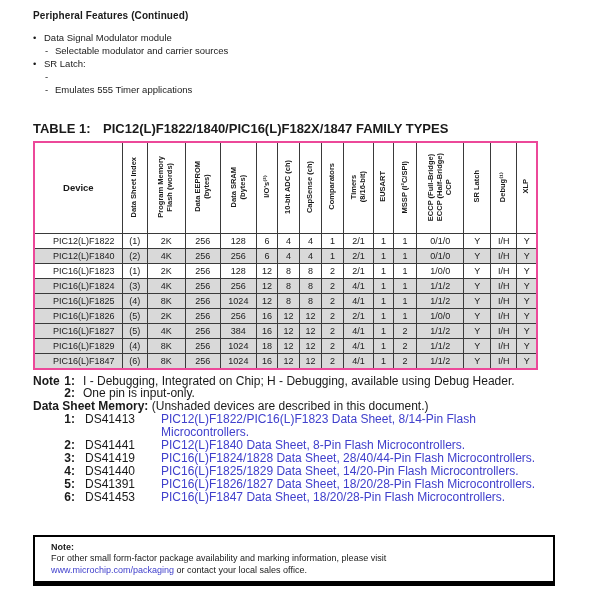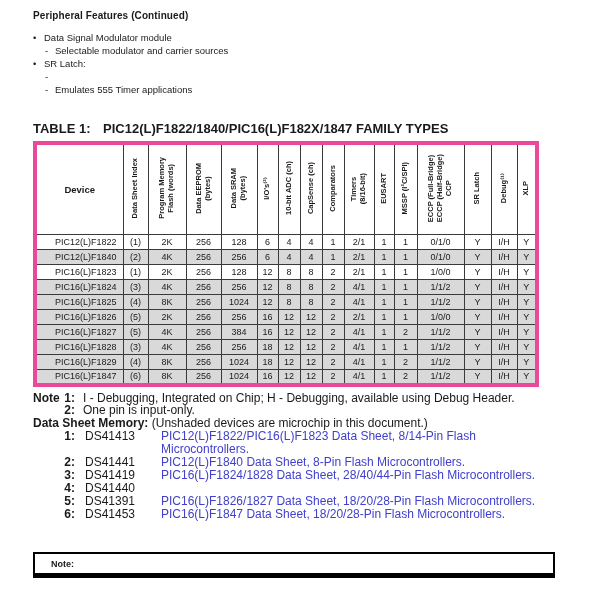--- a/index.html
+++ b/index.html
@@ -15,21 +15,21 @@
 
   .bullets { font-size:9.5px; line-height:12.5px; }
   .b-row { display:flex; margin:0.5px 0; }
   .b-dot { width:11px; flex-shrink:0; }
   .s-row { display:flex; margin:0.5px 0 0.5px 12px; }
   .s-dash { width:10px; flex-shrink:0; }
 
   .table-caption { display:flex; font-weight:bold; font-size:13px; margin:24px 0 5px 0; }
   .table-caption .lbl { width:70px; flex-shrink:0; }
 
-  table.family { border-collapse:collapse; width:505px; table-layout:fixed; border:4px solid #ec4899; }
+  table.family { border-collapse:collapse; width:505px; table-layout:fixed; border:2px solid #ec4899; }
   table.family th, table.family td { border:1px solid #3a3a3a; }
   thead th { height:92px; vertical-align:middle; text-align:center; background:#fff;
              font-size:7.5px; font-weight:bold; padding:3px 1px; border-bottom:2px solid #000; }
   thead th.device-h { font-size:9.5px; }
   .vtext { writing-mode:vertical-rl; transform:rotate(180deg); white-space:pre-line;
            line-height:1.18; display:inline-block; }
   tbody td { height:15px; text-align:center; font-size:9px; padding:0 1px; background:#fff; }
   tbody td.device { text-align:left; padding-left:18px; }
   tr.shaded td { background:#d9d9d9; }
 
@@ -250,38 +250,20 @@
             <td>2</td>
             <td>4/1</td>
             <td>1</td>
             <td>2</td>
             <td>1/1/2</td>
             <td>Y</td>
             <td>I/H</td>
             <td>Y</td>
           </tr>
           <tr class="shaded">
-            <td class="device">PIC16(L)F1828</td>
-            <td>(3)</td>
-            <td>4K</td>
-            <td>256</td>
-            <td>256</td>
-            <td>18</td>
-            <td>12</td>
-            <td>12</td>
-            <td>2</td>
-            <td>4/1</td>
-            <td>1</td>
-            <td>1</td>
-            <td>1/1/2</td>
-            <td>Y</td>
-            <td>I/H</td>
-            <td>Y</td>
-          </tr>
-          <tr class="shaded">
             <td class="device">PIC16(L)F1829</td>
             <td>(4)</td>
             <td>8K</td>
             <td>256</td>
             <td>1024</td>
             <td>18</td>
             <td>12</td>
             <td>12</td>
             <td>2</td>
             <td>4/1</td>
@@ -319,53 +301,59 @@
         <span class="nn">1:</span>
         <span>I - Debugging, Integrated on Chip; H - Debugging, available using Debug Header.</span>
       </div>
       <div class="note-row">
         <span class="nw"></span>
         <span class="nn">2:</span>
         <span>One pin is input-only.</span>
       </div>
       <div class="dsi-head">
         <span class="bold">Data Sheet Memory:</span>
-        <span>(Unshaded devices are microchip in this document.)</span>
+        <span>(Unshaded devices are described in this document.)</span>
       </div>
       <div id="dsi-list">
           <div class="dsi-row">
             <span class="dsi-num">1:</span>
             <span class="dsi-code">DS41413</span>
             <span class="link">PIC12(L)F1822/PIC16(L)F1823 Data Sheet, 8/14-Pin Flash Microcontrollers.</span>
           </div>
           <div class="dsi-row">
             <span class="dsi-num">2:</span>
             <span class="dsi-code">DS41441</span>
             <span class="link">PIC12(L)F1840 Data Sheet, 8-Pin Flash Microcontrollers.</span>
           </div>
           <div class="dsi-row">
             <span class="dsi-num">3:</span>
             <span class="dsi-code">DS41419</span>
             <span class="link">PIC16(L)F1824/1828 Data Sheet, 28/40/44-Pin Flash Microcontrollers.</span>
           </div>
           <div class="dsi-row">
             <span class="dsi-num">4:</span>
             <span class="dsi-code">DS41440</span>
+            <span class="link">PIC16(L)F1825/1829 Data Sheet, 14/20-Pin Flash Microcontrollers.</span>
           </div>
           <div class="dsi-row">
             <span class="dsi-num">5:</span>
             <span class="dsi-code">DS41391</span>
             <span class="link">PIC16(L)F1826/1827 Data Sheet, 18/20/28-Pin Flash Microcontrollers.</span>
           </div>
           <div class="dsi-row">
             <span class="dsi-num">6:</span>
             <span class="dsi-code">DS41453</span>
             <span class="link">PIC16(L)F1847 Data Sheet, 18/20/28-Pin Flash Microcontrollers.</span>
           </div>
         </div>
     </div>
 
     <div class="note-box">
       <span class="nb-label">Note:</span>
+      <span class="nb-text">
+        <span>For other small form-factor package availability and marking information, please visit</span>
+        <span class="link">www.microchip.com/packaging</span>
+        <span>or contact your local sales office.</span>
+      </span>
     </div>
 
   </div>
 </div>
 
 </body></html>

